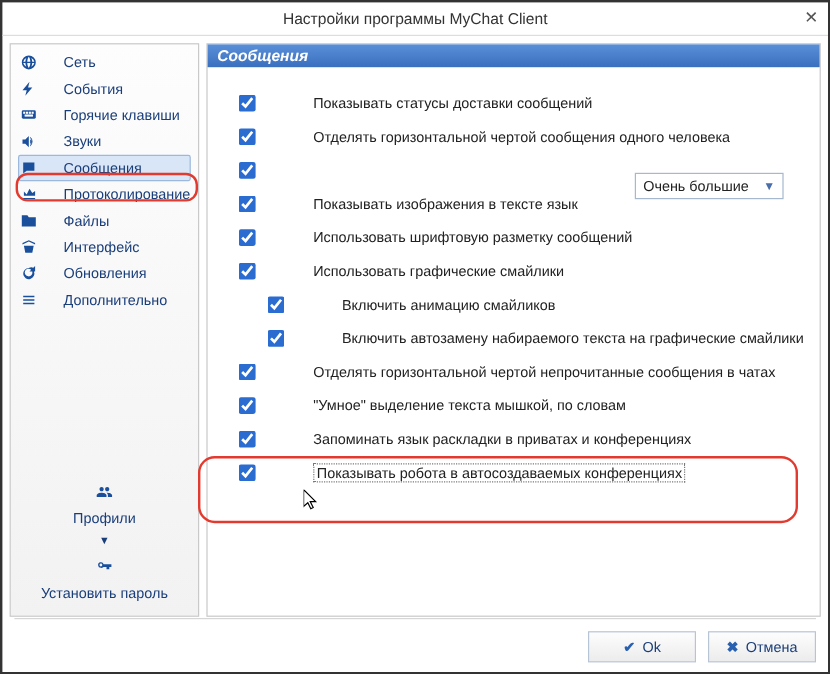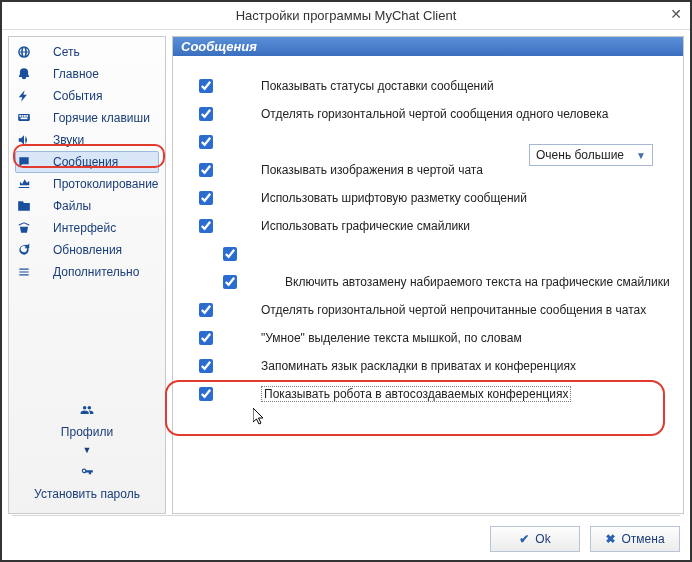--- a/index.html
+++ b/index.html
@@ -181,28 +181,20 @@
           <span class="side-icon">
             <svg width="14" height="14" viewBox="0 0 24 24">
               <path fill="currentColor" d="M12 2a10 10 0 1 0 .001 20.001A10 10 0 0 0 12 2zm7.9 9h-3a16 16 0 0 0-1.3-5.3A8 8 0 0 1 19.9 11zM12 4c.9 1.2 2 3.5 2.2 7H9.8C10 7.5 11.1 5.2 12 4zM8.4 5.7A16 16 0 0 0 7.1 11h-3a8 8 0 0 1 4.3-5.3zM4.1 13h3c.1 2 .6 3.9 1.3 5.3A8 8 0 0 1 4.1 13zm7.9 7c-.9-1.2-2-3.5-2.2-7h4.4c-.2 3.5-1.3 5.8-2.2 7zm3.6-1.7c.7-1.4 1.2-3.3 1.3-5.3h3a8 8 0 0 1-4.3 5.3z"></path>
             </svg>
           </span>
           <span class="side-label">Сеть</span>
         </div>
         <div class="side-item">
           <span class="side-icon">
             <svg width="14" height="14" viewBox="0 0 24 24">
-              <path fill="currentColor" d="M12 2a7 7 0 0 0-7 7v3l-2 5h5a4 4 0 0 0 8 0h5l-2-5V9a7 7 0 0 0-7-7z"></path>
-            </svg>
-          </span>
-          <span class="side-label">Главное</span>
-        </div>
-        <div class="side-item">
-          <span class="side-icon">
-            <svg width="14" height="14" viewBox="0 0 24 24">
               <path fill="currentColor" d="M13 2 3 14h6l-2 8 10-12h-6z"></path>
             </svg>
           </span>
           <span class="side-label">События</span>
         </div>
         <div class="side-item">
           <span class="side-icon">
             <svg width="14" height="14" viewBox="0 0 24 24">
               <rect x="2" y="5" width="20" height="12" rx="2" fill="currentColor"></rect>
               <rect x="4" y="7" width="3" height="3" fill="#fff"></rect>
@@ -304,32 +296,33 @@
           </label>
           <label class="opt-row">
             <input type="checkbox" checked="" style="">
             <span class="opt-label">Отделять горизонтальной чертой сообщения одного человека</span>
           </label>
           <label class="opt-row">
             <input type="checkbox" checked="" style="">
           </label>
           <label class="opt-row">
             <input type="checkbox" checked="" style="">
-            <span class="opt-label">Показывать изображения в чертой чата</span>
+            <span class="opt-label">Показывать изображения в тексте язык</span>
           </label>
           <label class="opt-row">
             <input type="checkbox" checked="" style="">
             <span class="opt-label">Использовать шрифтовую разметку сообщений</span>
           </label>
           <label class="opt-row">
             <input type="checkbox" checked="" style="">
             <span class="opt-label">Использовать графические смайлики</span>
           </label>
           <label class="opt-row sub">
             <input type="checkbox" checked="" style="">
+            <span class="opt-label">Включить анимацию смайликов</span>
           </label>
           <label class="opt-row sub">
             <input type="checkbox" checked="" style="">
             <span class="opt-label">Включить автозамену набираемого текста на графические смайлики</span>
           </label>
           <label class="opt-row">
             <input type="checkbox" checked="" style="">
             <span class="opt-label">Отделять горизонтальной чертой непрочитанные сообщения в чатах</span>
           </label>
           <label class="opt-row">

